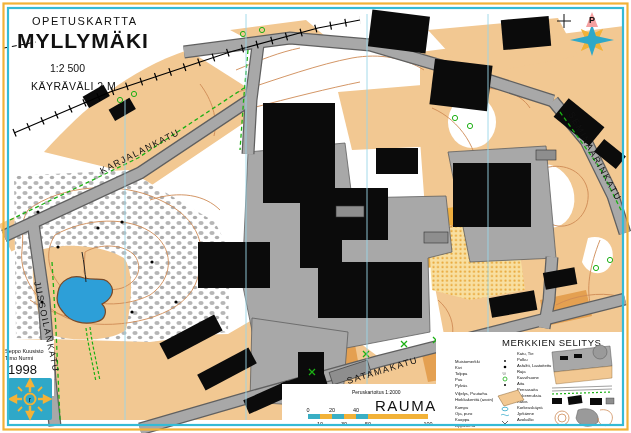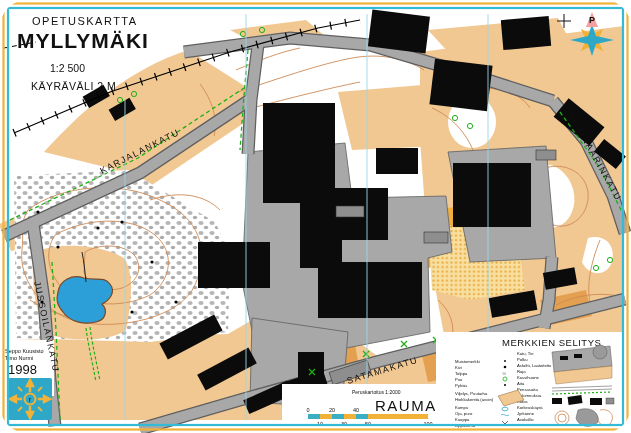--- a/index.html
+++ b/index.html
@@ -1,17 +1,17 @@
 <!DOCTYPE html>
 <html><head>
 <meta charset="utf-8">
 <style>
   html,body{margin:0;padding:0;background:#fff;}
   #page{position:relative;width:631px;height:433px;background:#ffffff;overflow:hidden;
-        font-family:"Liberation Sans", sans-serif;border-radius:27px;}
+        font-family:"Liberation Sans", sans-serif;}
   svg{position:absolute;left:0;top:0;}
   text{fill:#111;}
 </style>
 </head>
 <body>
 
 <div id="page">
 <svg width="631" height="433" viewBox="0 0 631 433">
   <defs>
     <pattern id="stones" width="11" height="10" patternUnits="userSpaceOnUse">

